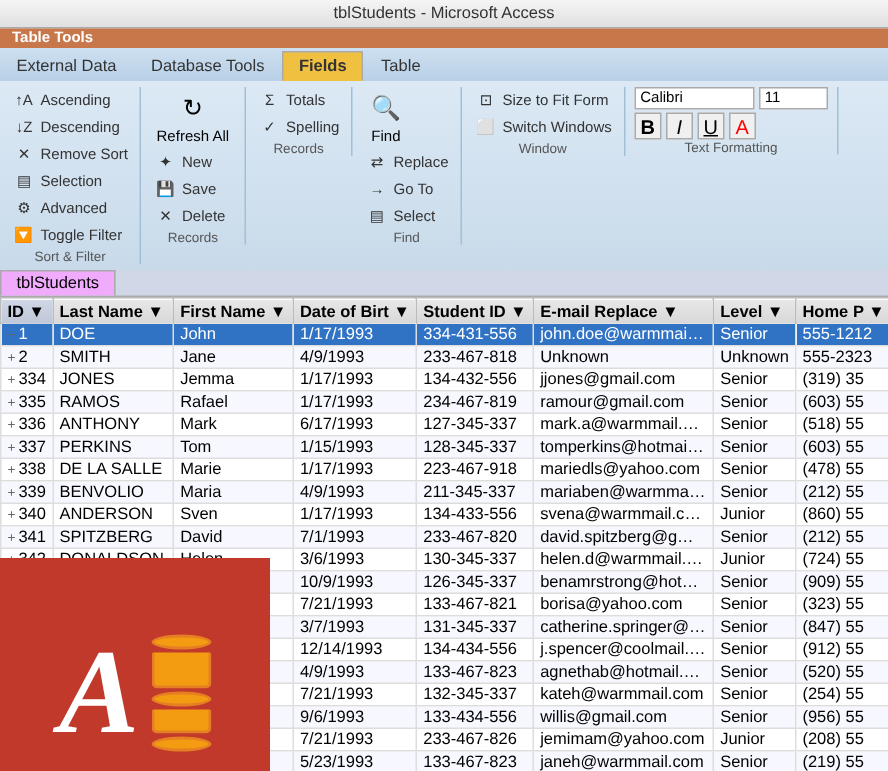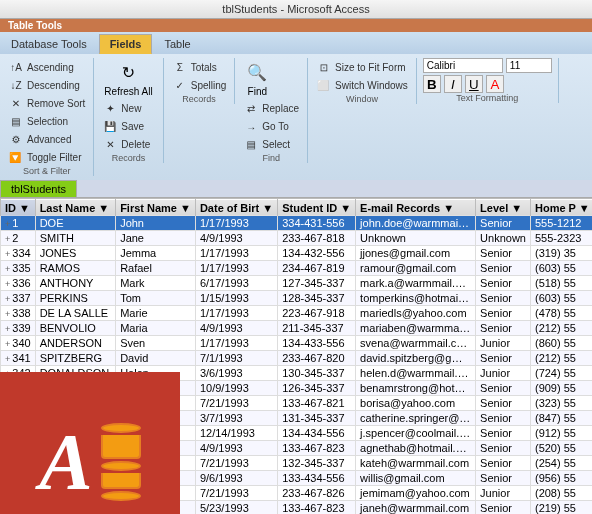--- a/index.html
+++ b/index.html
@@ -246,21 +246,21 @@
       display: flex;
       background: #d0d8e8;
       border-bottom: 1px solid #aaa;
       font-size: 11px;
     }
 
     .data-tab {
       padding: 2px 10px;
       border: 1px solid #aaa;
       border-bottom: none;
-      background: #84cc16;
+      background: #f0abfc;
       margin-right: 1px;
       cursor: pointer;
       font-size: 11px;
     }
 
     .table-tools-bar {
       background: #c8774a;
       color: white;
       font-size: 10px;
       padding: 1px 8px;
@@ -272,20 +272,21 @@
 
 <div class="title-bar">
   <span>tblStudents - Microsoft Access</span>
 </div>
 
 <div class="table-tools-bar">
   <span>Table Tools</span>
 </div>
 
 <div class="ribbon-tabs">
+  <div class="ribbon-tab">External Data</div>
   <div class="ribbon-tab">Database Tools</div>
   <div class="ribbon-tab active">Fields</div>
   <div class="ribbon-tab">Table</div>
 </div>
 
 <div class="ribbon-content">
 
   <div class="ribbon-group">
     <div class="ribbon-btn">
       <span class="icon-box">↑A</span>
@@ -401,21 +402,21 @@
 
 <div class="table-area" style="position:relative;">
   <table class="data-table">
     <thead>
       <tr>
         <th class="id-col">ID ▼</th>
         <th>Last Name ▼</th>
         <th>First Name ▼</th>
         <th>Date of Birt ▼</th>
         <th>Student ID ▼</th>
-        <th>E-mail Records ▼</th>
+        <th>E-mail Replace ▼</th>
         <th>Level ▼</th>
         <th>Home P ▼</th>
       </tr>
     </thead>
     <tbody id="table-body">
     <tr class="selected">
           <td><span class="row-expander">+</span>1</td>
           <td>DOE</td>
           <td>John</td>
           <td>1/17/1993</td>

